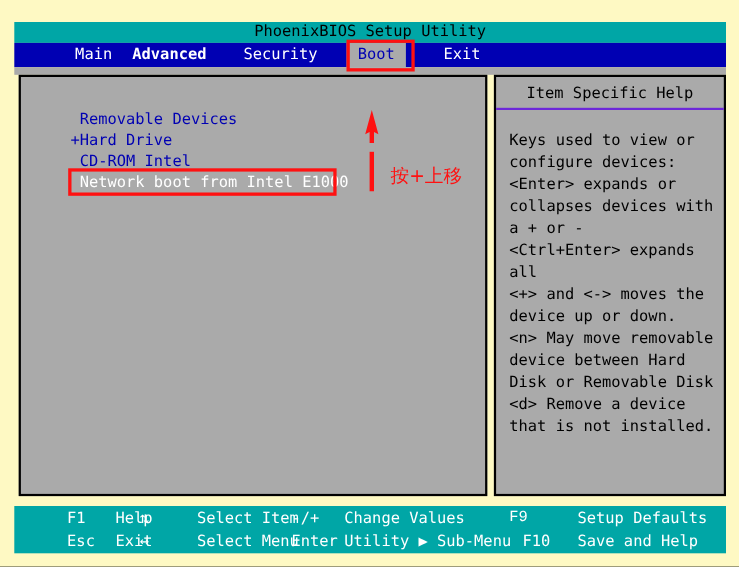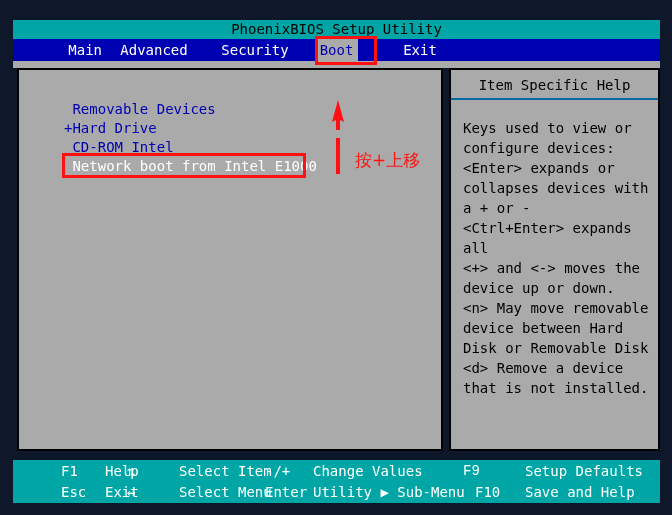--- a/index.html
+++ b/index.html
@@ -11,21 +11,21 @@
   body {
     width: 672px;
     height: 515px;
     overflow: hidden;
     font-family: "DejaVu Sans Mono", "Liberation Mono", monospace;
   }
   #screen {
     position: relative;
     width: 672px;
     height: 515px;
-    background: #0f172a;
+    background: #fef9c3;
   }
 
   
   #title-bar {
     position: absolute;
     left: 13px;
     top: 20px;
     width: 647px;
     height: 19px;
     background: #00a6a6;
@@ -114,21 +114,21 @@
   #help-title {
     position: absolute;
     left: 0;
     top: 0;
     width: 100%;
     height: 30px;
     line-height: 30px;
     text-align: center;
     font-size: 14px;
     color: #000000;
-    border-bottom: 2px solid #0369a1;
+    border-bottom: 2px solid #6d28d9;
     box-sizing: border-box;
     white-space: pre;
   }
   #help-body {
     position: absolute;
     left: 12px;
     top: 48px;
     width: 195px;
     font-size: 14px;
     line-height: 20px;
@@ -184,23 +184,23 @@
 </style>
 </head>
 <body>
 
 <div id="screen">
 
   <div id="title-bar">PhoenixBIOS Setup Utility</div>
 
   <div id="menu-bar">
       <div class="menu-item" style="left: 33px; width: 56px; text-align: right;">Main</div>
-      <div class="menu-item" style="left: 96px; width: 90px;">Advanced</div>
+      <div class="menu-item" style="left: 96px; width: 90px; font-weight: bold;">Advanced</div>
       <div class="menu-item" style="left: 192px; width: 100px;">Security</div>
-      <div class="menu-item active" style="left: 302px; width: 43px;">Boot</div>
+      <div class="menu-item active" style="left: 302px; width: 54px;">Boot</div>
       <div class="menu-item" style="left: 382px; width: 50px;">Exit</div>
     </div>
 
   <div id="subbar"></div>
 
   <div id="main-panel">
     <div class="boot-list">
         <div class="boot-row"> Removable Devices</div>
         <div class="boot-row">+Hard Drive</div>
         <div class="boot-row"> CD-ROM Intel</div>

